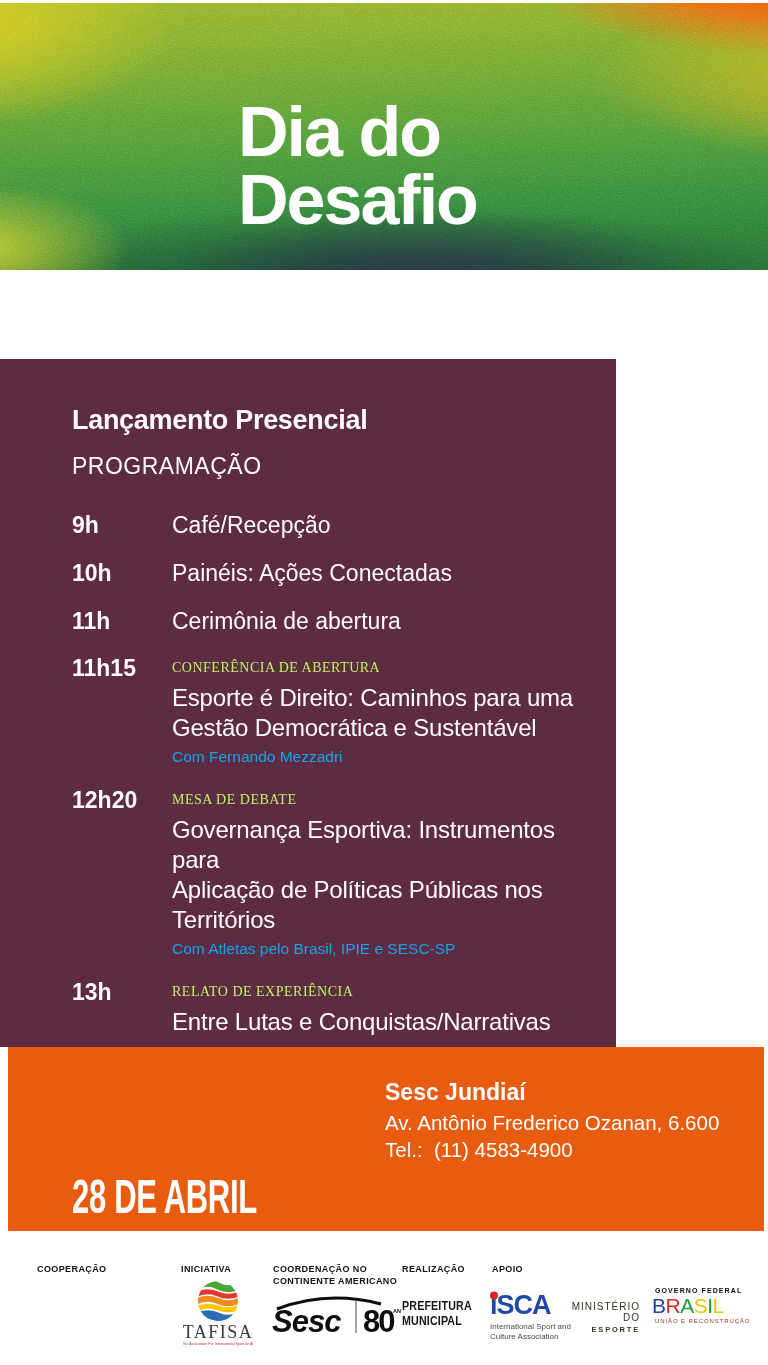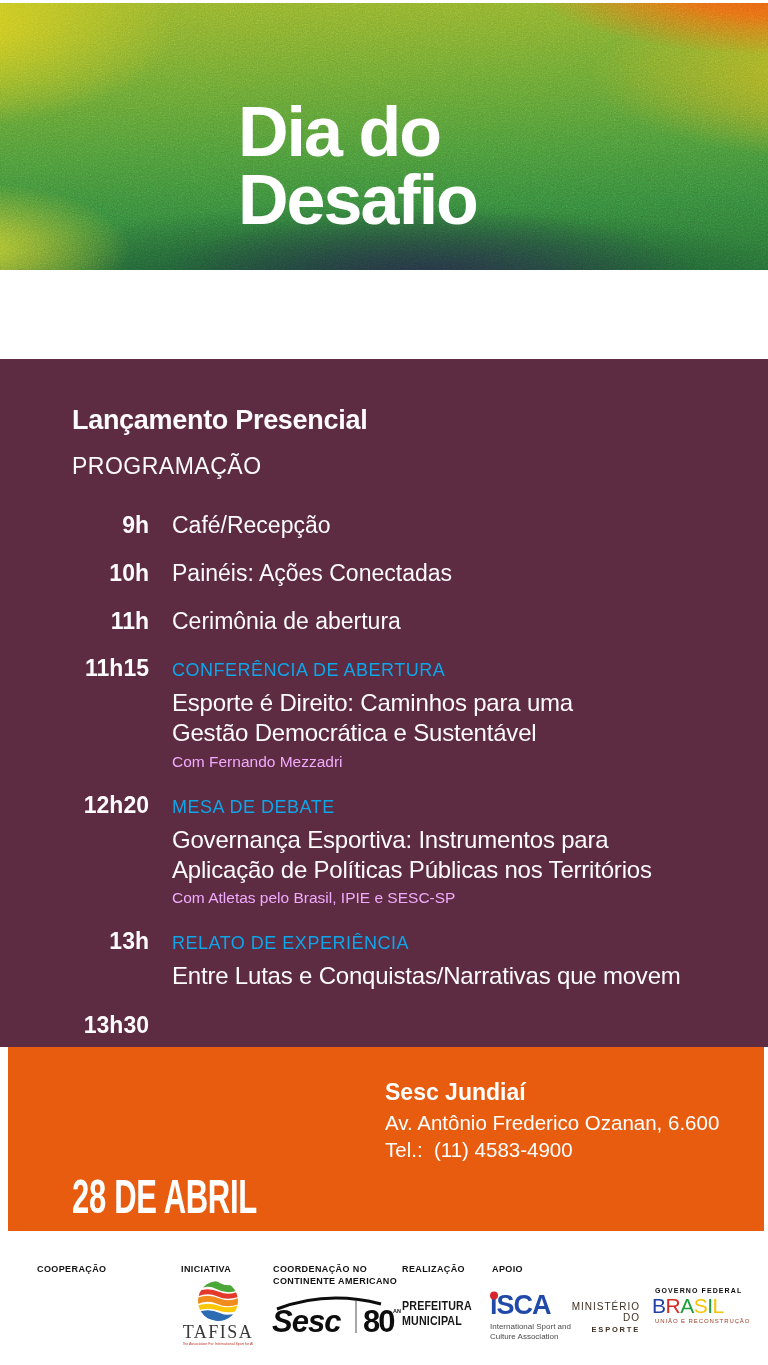--- a/index.html
+++ b/index.html
@@ -20,34 +20,34 @@
       linear-gradient(178deg, #93b02c 0%, #6aa232 30%, #4a9338 55%, #35823a 75%, #276b33 100%);
   }
   .grain{position:absolute;inset:0;width:100%;height:100%;mix-blend-mode:overlay;opacity:.55;pointer-events:none;}
   .hero-title{
     position:absolute;left:238px;top:96px;margin:0;color:#fff;
     font-size:70px;line-height:.97;font-weight:bold;letter-spacing:-2px;
   }
   .hero-title span{display:block;}
   
   .program{
-    position:absolute;top:359px;left:0;width:768px;height:688px;
+    position:absolute;top:359px;left:0;width:616px;height:688px;
     background:#5d2b42;color:#fdfbfc;box-sizing:border-box;
     padding:46px 43px 0 72px;
   }
   .prog-heading{margin:0 0 17px 0;font-size:27px;font-weight:bold;letter-spacing:-.3px;}
   .prog-sub{font-size:23px;margin:0 0 31px 0;letter-spacing:.5px;}
   .prog-row{display:flex;margin-bottom:19px;}
   .prog-row.detailed{margin-bottom:20px;}
-  .prog-time{width:77px;min-width:77px;text-align:right;margin-right:23px;font-weight:bold;font-size:23px;line-height:1.25;}
+  .prog-time{width:77px;min-width:77px;text-align:left;margin-right:23px;font-weight:bold;font-size:23px;line-height:1.25;}
   .prog-content{flex:1;}
   .prog-simple{font-size:23px;line-height:1.25;}
-  .prog-label{font-size:18px;letter-spacing:.5px;padding-top:6px;margin-bottom:7px;color:#0ea5e9;}
+  .prog-label{font-size:14px;letter-spacing:.5px;padding-top:6px;margin-bottom:7px;color:#bef264;font-family:Liberation Serif, serif;}
   .prog-title{font-size:24px;line-height:1.26;white-space:pre-line;letter-spacing:-.2px;}
-  .prog-credit{font-size:15.5px;margin-top:4px;color:#f0abfc;}
+  .prog-credit{font-size:15.5px;margin-top:4px;color:#0ea5e9;}
   
   .event-bar{
     position:absolute;top:1047px;left:8px;width:756px;height:184px;
     background:#e85c10;color:#fff;
   }
   .date-block{
     position:absolute;left:64px;top:34px;font-weight:bold;font-size:47px;line-height:.96;
     letter-spacing:-.5px;transform:scale(.66,1.02);transform-origin:left top;white-space:pre;
   }
   .date-block span{display:block;}

